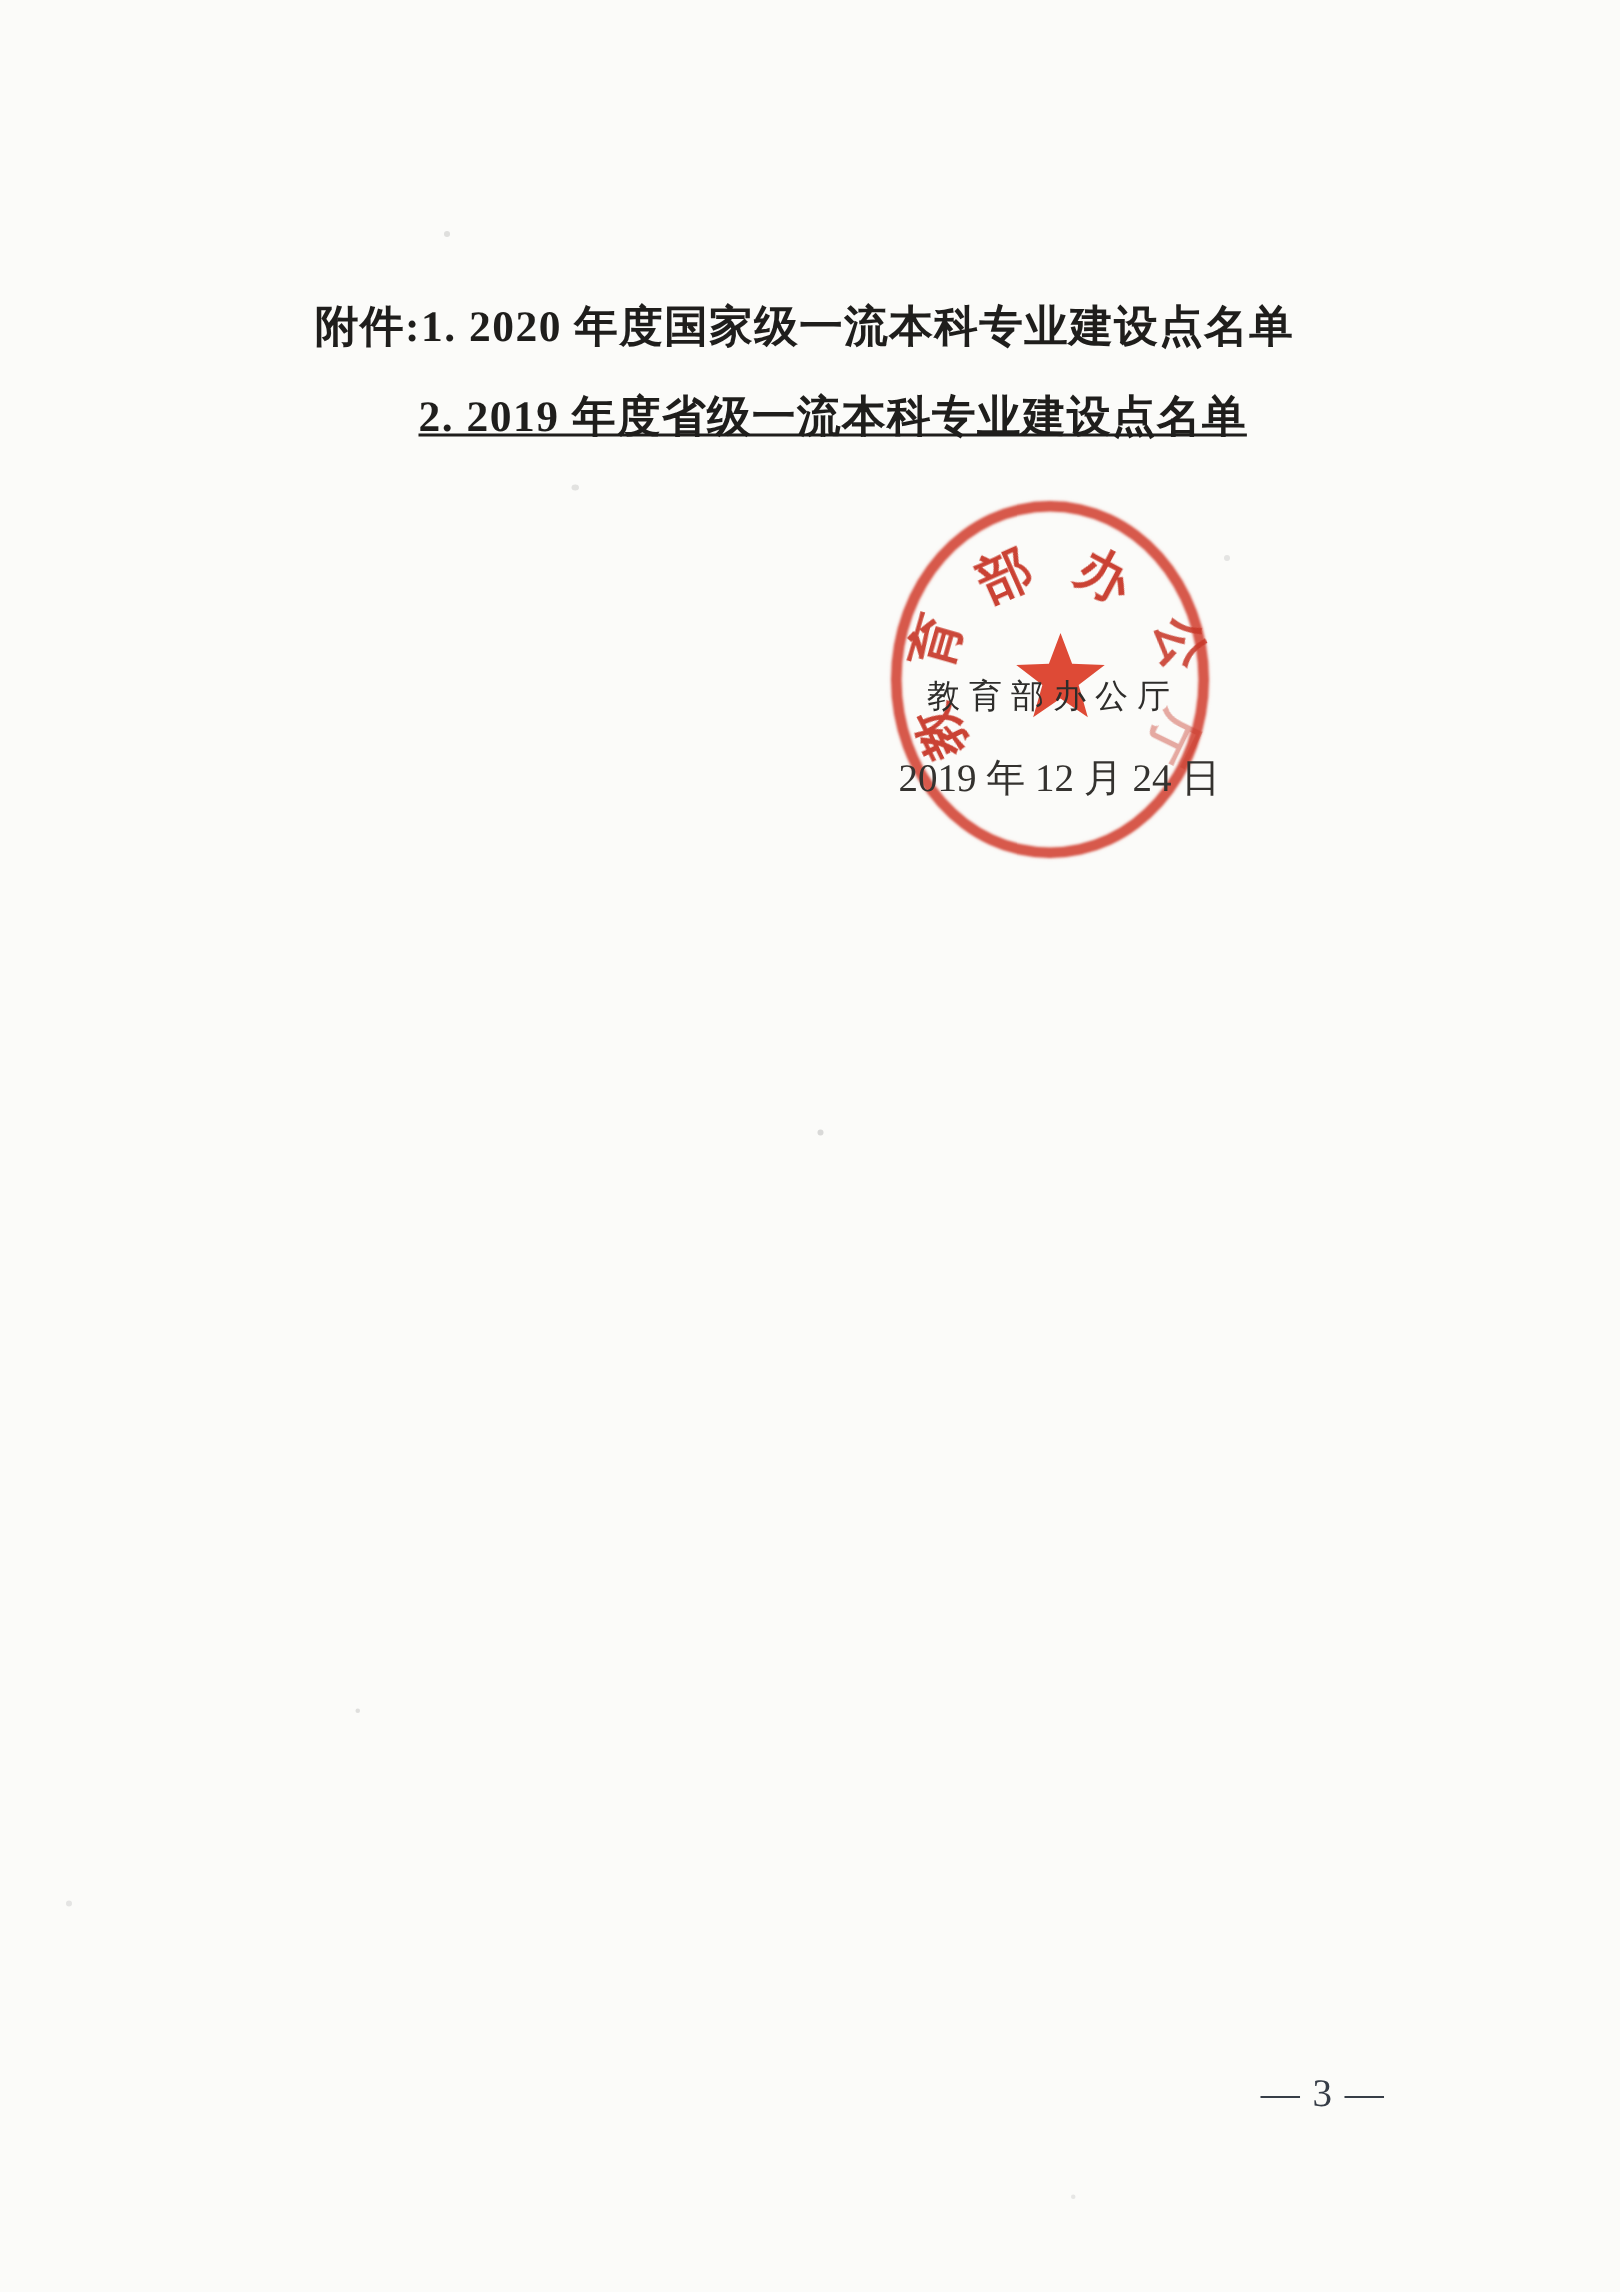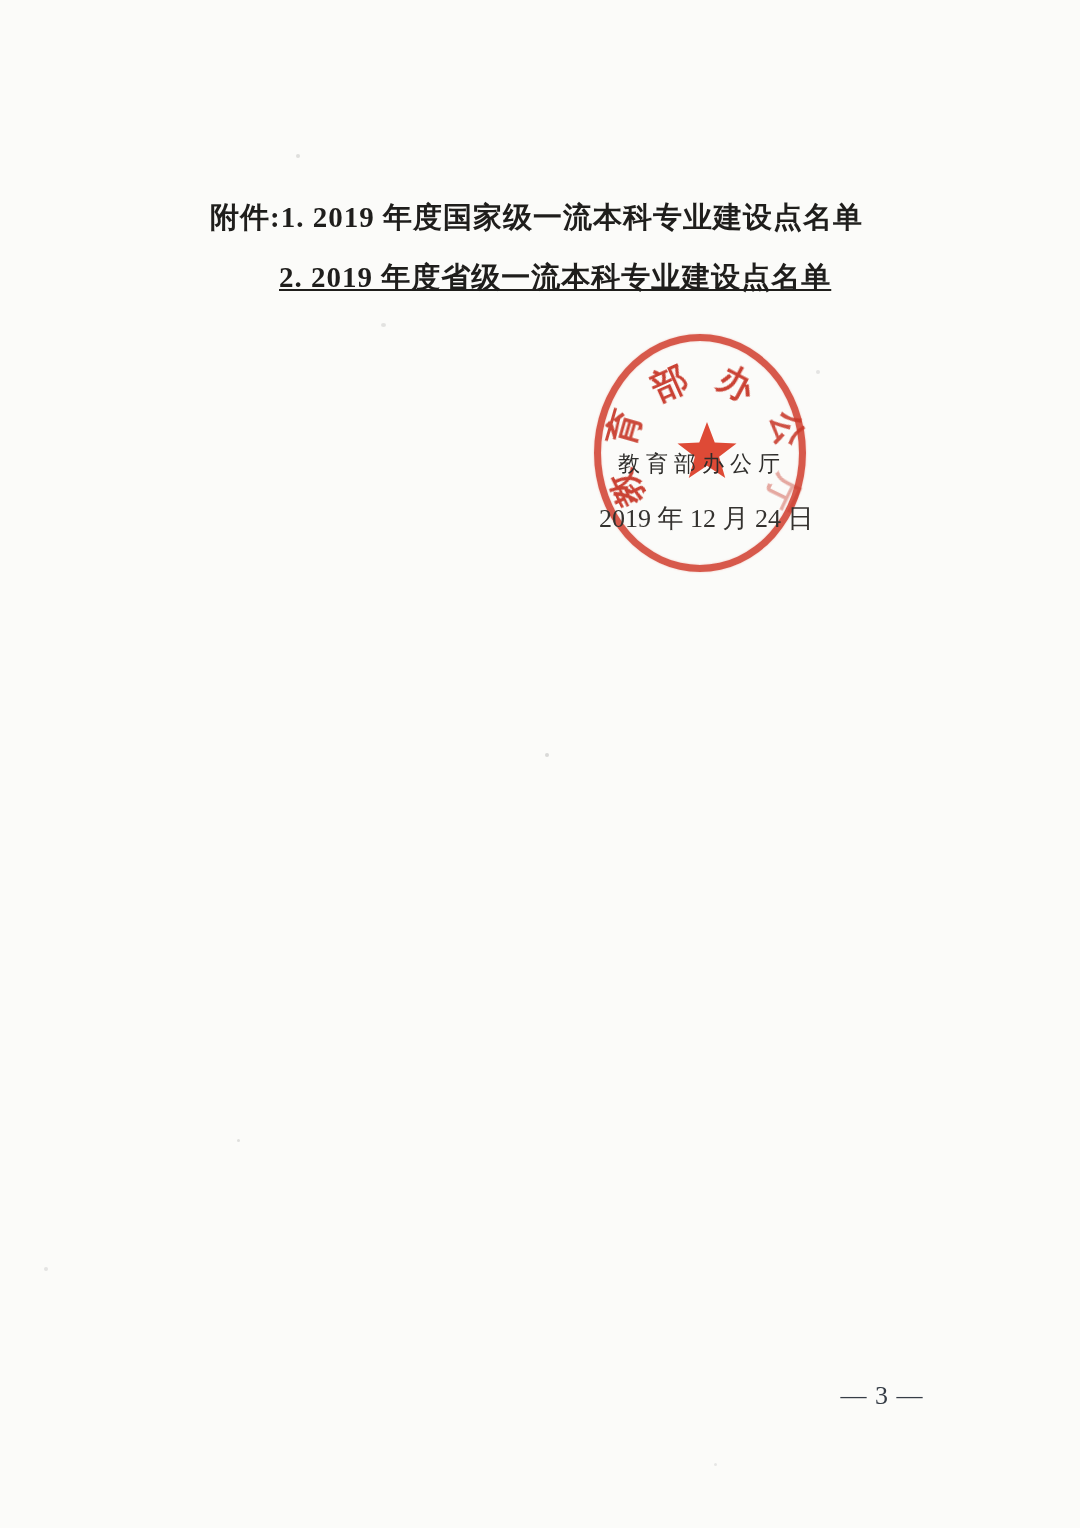--- a/index.html
+++ b/index.html
@@ -112,21 +112,21 @@
     position: absolute;
     border-radius: 50%;
     background: #8a8a8a;
   }
 </style>
 </head>
 <body>
 
 <div class="page">
 
-  <div class="att-line att-line1">附件:1. 2019 年度国家级一流本科专业建设点名单</div>
+  <div class="att-line att-line1">附件:1. 2020 年度国家级一流本科专业建设点名单</div>
   <div class="att-line att-line2">2. 2019 年度省级一流本科专业建设点名单</div>
 
   <div class="seal">
     <div class="seal-ring"></div>
     <svg class="seal-star" viewBox="0 0 100 100" aria-hidden="true">
       <polygon points="50,0 62.5,33 97.6,34.5 69.5,56 79.4,90.5 50,70.5 20.6,90.5 30.5,56 2.4,34.5 37.5,33" fill="#dc3b26"></polygon>
     </svg>
     <span class="arc-char arc-c0">教</span>
     <span class="arc-char arc-c1">育</span>
     <span class="arc-char arc-c2">部</span>

